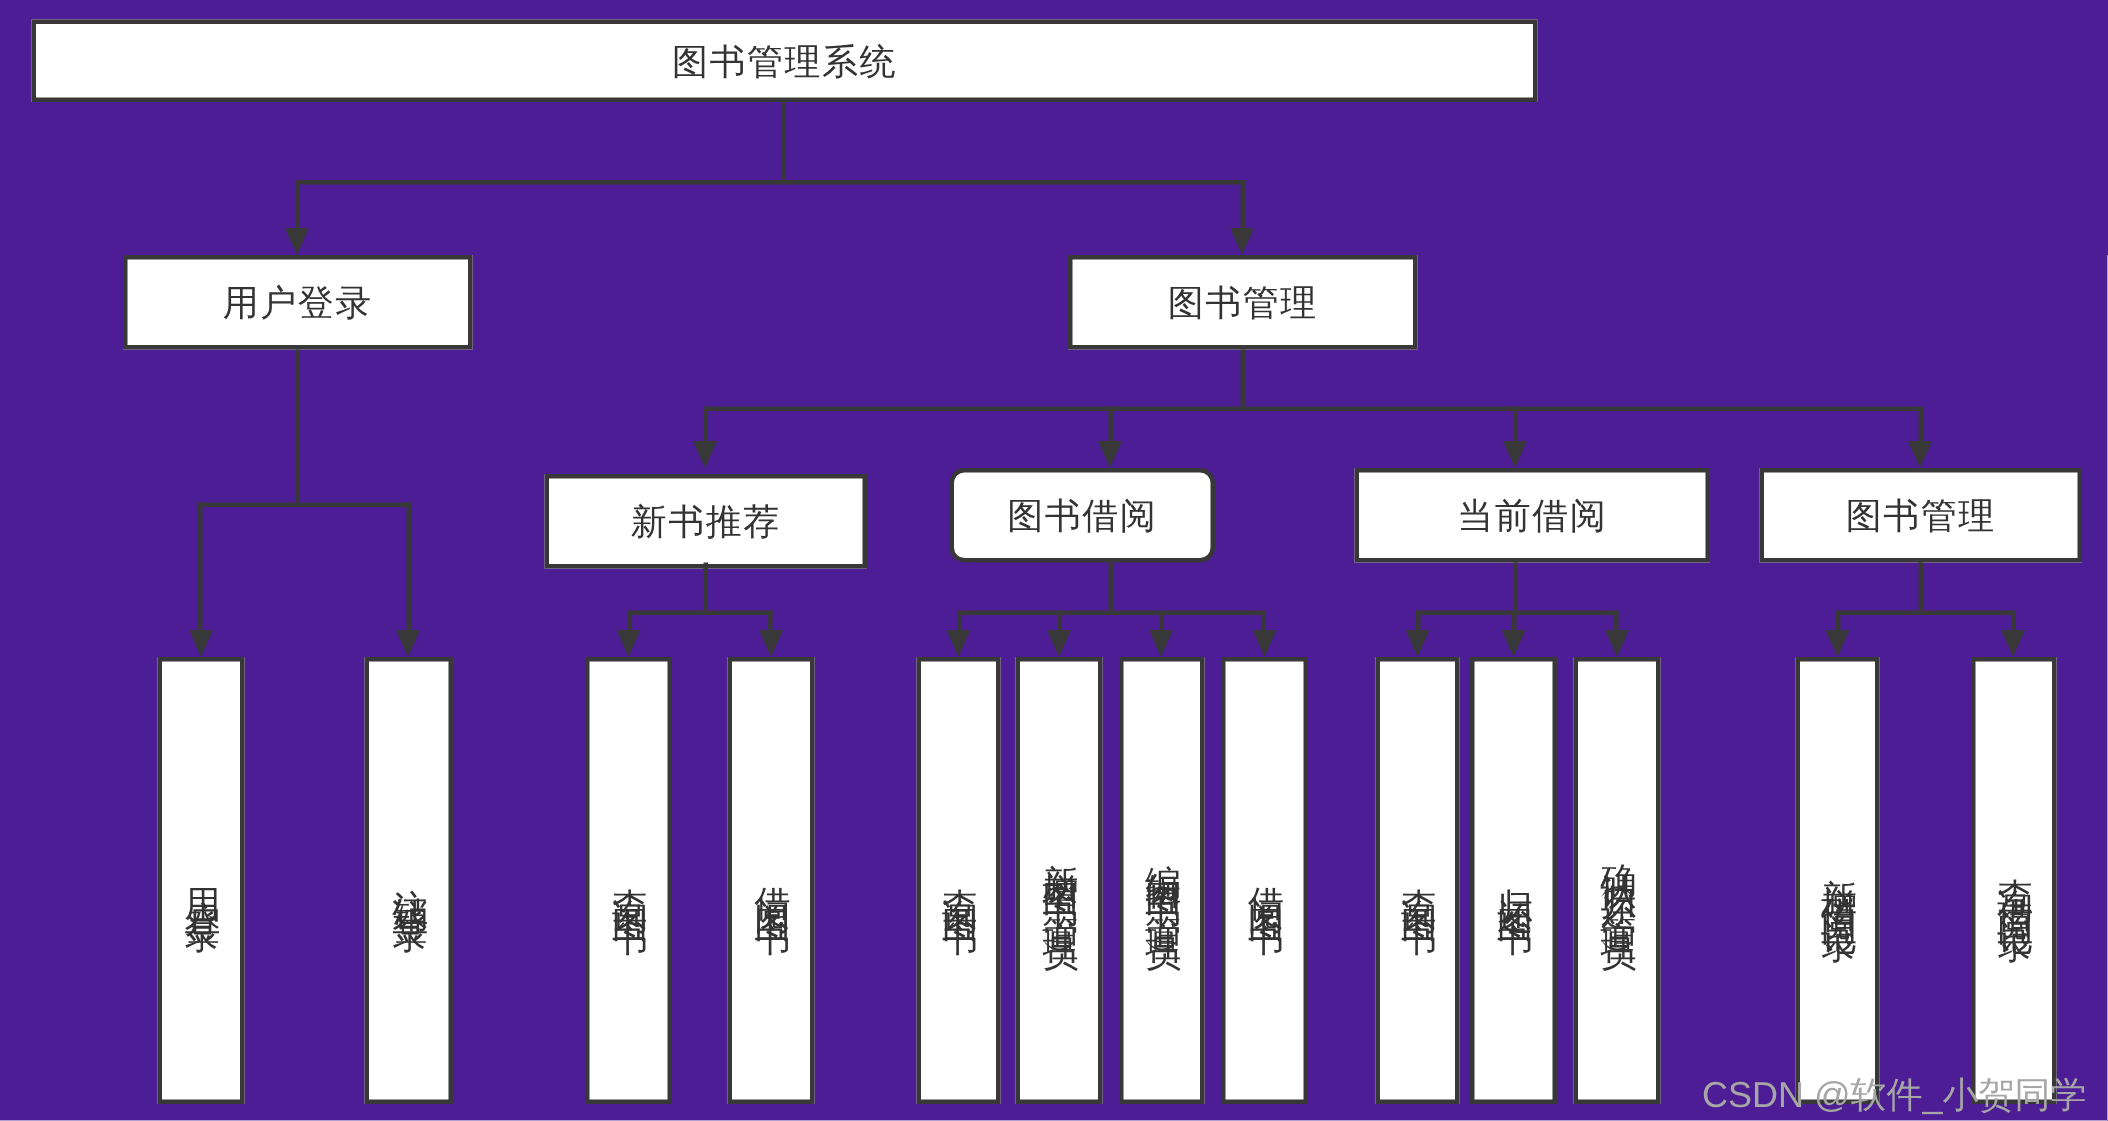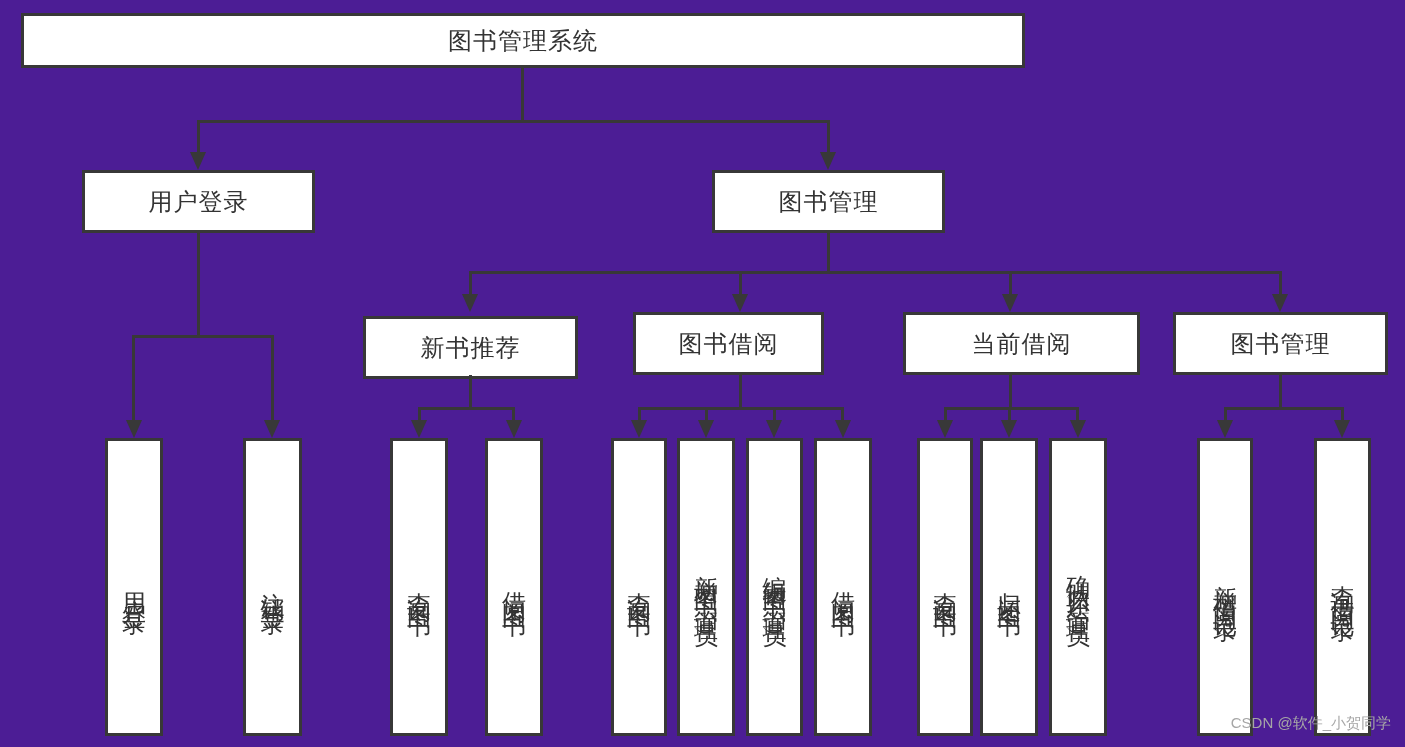--- a/index.html
+++ b/index.html
@@ -40,21 +40,21 @@
     position: absolute;
     width: 0; height: 0;
     border-left: 8px solid transparent;
     border-right: 8px solid transparent;
     border-top: 18px solid #383838;
   }
   #watermark {
     position: absolute;
     right: 14px;
     top: 714px;
-    font-size: 15px;
+    font-size: 24px;
     color: #a6a6a6;
     z-index: 10;
     white-space: nowrap;
   }
 </style>
 </head>
 <body>
 
 <div id="canvas">
 
@@ -90,21 +90,21 @@
   <div class="vl" style="left:739px; top:271px; height:25px;"></div>
   <div class="ah" style="left:732px; top:294px;"></div>
   <div class="vl" style="left:1009px; top:271px; height:25px;"></div>
   <div class="ah" style="left:1002px; top:294px;"></div>
   <div class="vl" style="left:1279px; top:271px; height:25px;"></div>
   <div class="ah" style="left:1272px; top:294px;"></div>
 
   <div class="box hbox" style="left:363px; top:316px; width:215px; height:63px;font-family:Liberation Serif, serif;">
     <span>新书推荐</span>
   </div>
-  <div class="box hbox" style="left:633px; top:312px; width:191px; height:63px;">
+  <div class="box hbox" style="left:633px; top:312px; width:177px; height:63px;border-radius:10px;">
     <span>图书借阅</span>
   </div>
   <div class="box hbox" style="left:903px; top:312px; width:237px; height:63px;">
     <span>当前借阅</span>
   </div>
   <div class="box hbox" style="left:1173px; top:312px; width:215px; height:63px;">
     <span>图书管理</span>
   </div>
 
   <div class="vl" style="left:469px; top:375px; height:32px;"></div>

